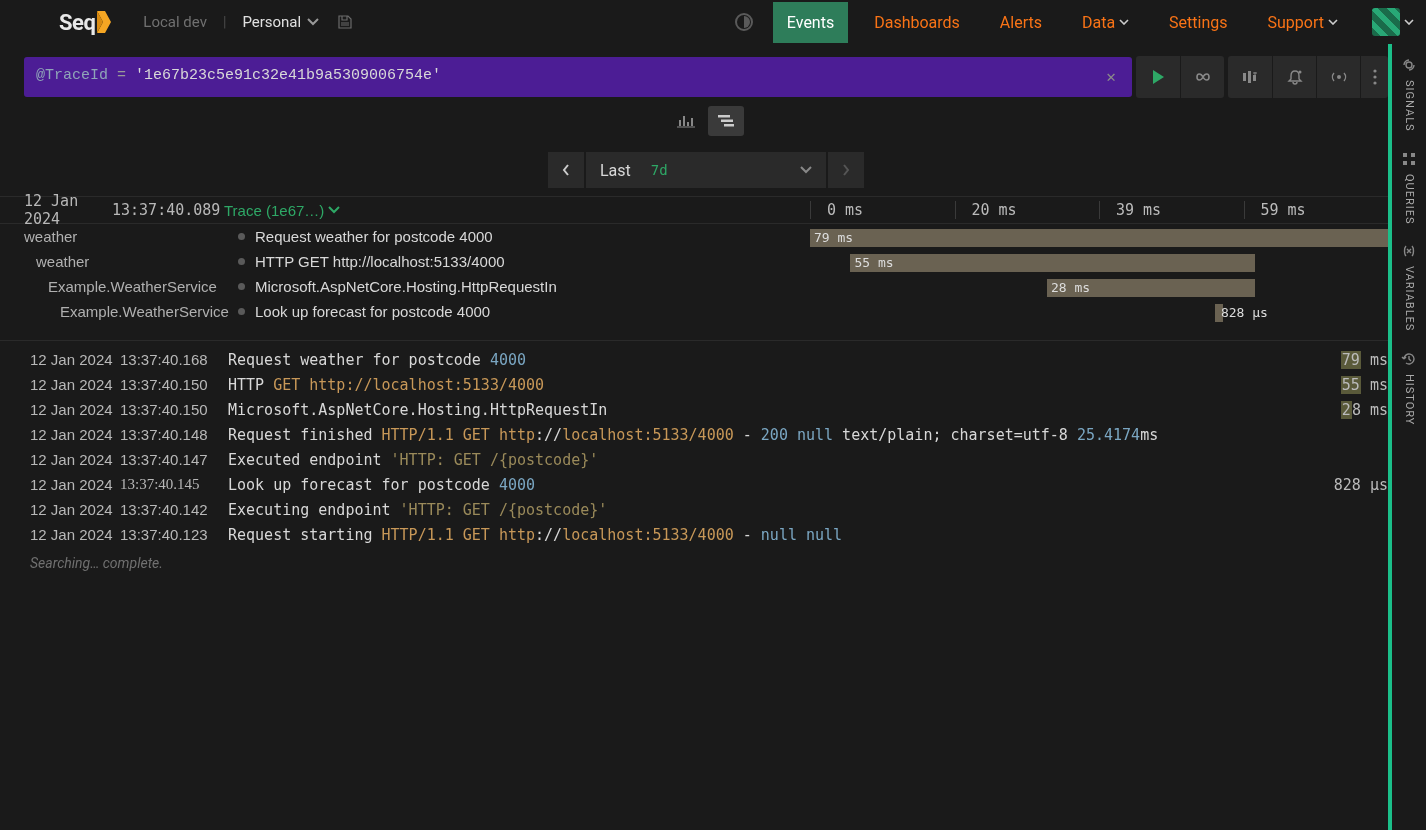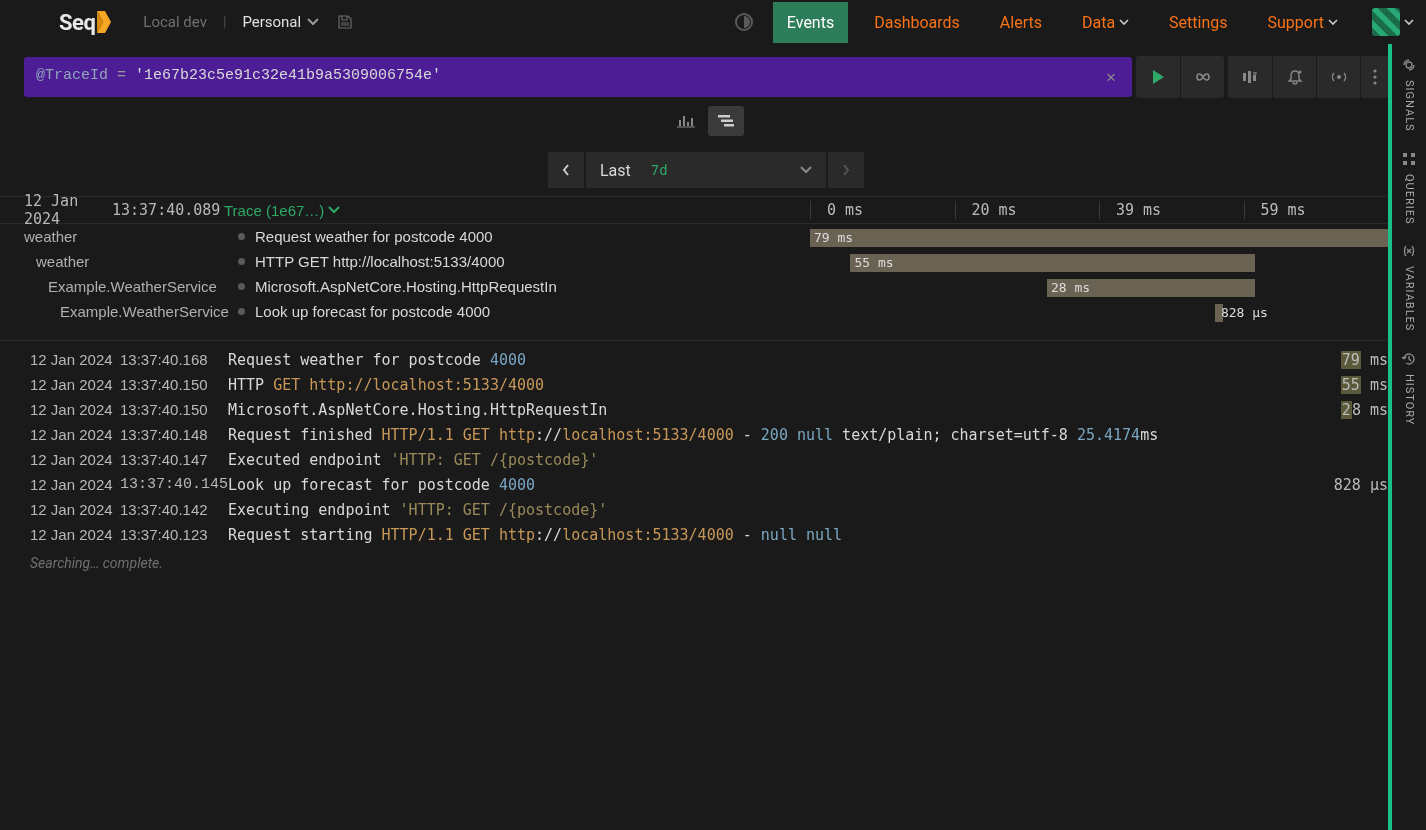--- a/index.html
+++ b/index.html
@@ -329,21 +329,21 @@
       <div class="ev-dur mono"></div>
     </div>
     <div class="ev-row mono">
       <div class="ev-date" style="font-family: -apple-system, BlinkMacSystemFont, sans-serif;">12 Jan 2024</div>
       <div class="ev-time" style="font-family: -apple-system, BlinkMacSystemFont, sans-serif;">13:37:40.147</div>
       <div class="ev-msg"><span>Executed endpoint </span><span class="tok-strlit">'HTTP: GET /{postcode}'</span></div>
       <div class="ev-dur mono"></div>
     </div>
     <div class="ev-row mono">
       <div class="ev-date" style="font-family: -apple-system, BlinkMacSystemFont, sans-serif;">12 Jan 2024</div>
-      <div class="ev-time" style="font-family: Liberation Mono, monospace;">13:37:40.145</div>
+      <div class="ev-time" style="font-family: Liberation Serif, serif;">13:37:40.145</div>
       <div class="ev-msg"><span>Look up forecast for postcode </span><span class="tok-num">4000</span></div>
       <div class="ev-dur mono">828 µs</div>
     </div>
     <div class="ev-row mono">
       <div class="ev-date" style="font-family: -apple-system, BlinkMacSystemFont, sans-serif;">12 Jan 2024</div>
       <div class="ev-time" style="font-family: -apple-system, BlinkMacSystemFont, sans-serif;">13:37:40.142</div>
       <div class="ev-msg"><span>Executing endpoint </span><span class="tok-strlit">'HTTP: GET /{postcode}'</span></div>
       <div class="ev-dur mono"></div>
     </div>
     <div class="ev-row mono">

